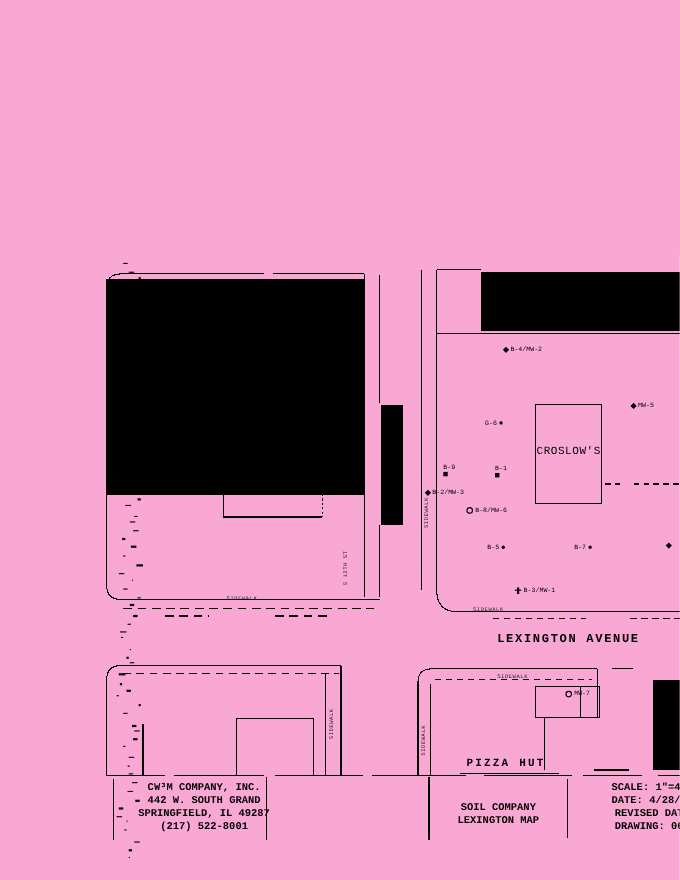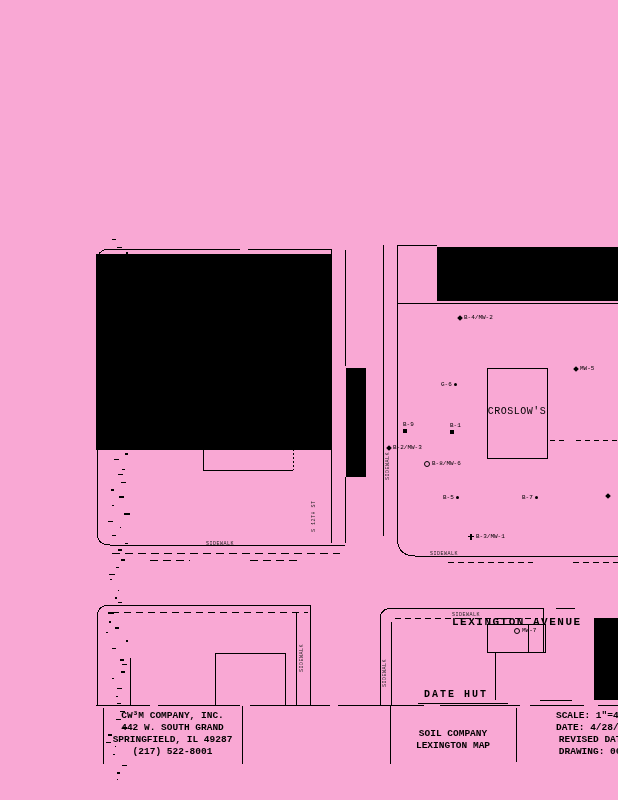--- a/index.html
+++ b/index.html
@@ -141,23 +141,23 @@
       <div class="speck" style="left: 70.2434px; top: 742.419px; width: 5.24666px; height: 1px;"></div>
       <div class="speck" style="left: 78.7664px; top: 746.376px; width: 1.52537px; height: 1px;"></div>
       <div class="speck" style="left: 76.8411px; top: 754.004px; width: 2.05328px; height: 1px;"></div>
       <div class="speck" style="left: 85.5728px; top: 764.531px; width: 5.62703px; height: 1px;"></div>
       <div class="speck" style="left: 80.8418px; top: 772.283px; width: 3.55925px; height: 2px;"></div>
       <div class="speck" style="left: 80.5351px; top: 778.896px; width: 1.47376px; height: 1px;"></div>
     </div>
 
   <div class="abs bldg-label" style="left:486px;top:406px;width:62px;">CROSLOW'S</div>
 
-  <div class="abs street-label" style="left:452px;top:576px;margin-top:40px;">LEXINGTON AVENUE</div>
-
-  <div class="abs pizza" style="left:424px;top:689px;">DATE HUT</div>
+  <div class="abs street-label" style="left:452px;top:576px;">LEXINGTON AVENUE</div>
+
+  <div class="abs pizza" style="left:424px;top:689px;">PIZZA HUT</div>
 
   <div class="abs vtext" style="left:311px;top:490px;height:42px;">S 12TH ST</div>
 
   <div class="abs tiny" style="left:206px;top:541px;">SIDEWALK</div>
   <div class="abs tiny" style="left:430px;top:551px;">SIDEWALK</div>
   <div class="abs tiny" style="left:452px;top:612px;">SIDEWALK</div>
   <div class="abs vtext" style="left:385px;top:438px;height:42px;">SIDEWALK</div>
   <div class="abs vtext" style="left:382px;top:645px;height:42px;">SIDEWALK</div>
   <div class="abs vtext" style="left:299px;top:634px;height:38px;">SIDEWALK</div>
 
@@ -203,21 +203,21 @@
   </div>
   <div class="boring" style="left:468px;top:533px;">
     <span class="mk m-plus"></span>
     <span>B-3/MW-1</span>
   </div>
   <div class="boring" style="left:514px;top:627px;">
     <span class="mk m-circle"></span>
     <span>MW-7</span>
   </div>
 
-  <div class="tb-cell" style="left:103px;top:710px;width:139px;">
+  <div class="tb-cell" style="left:116px;top:710px;width:139px;">
     <div>CW³M COMPANY, INC.</div>
     <div>442 W. SOUTH GRAND</div>
     <div>SPRINGFIELD, IL 49287</div>
     <div>(217) 522-8001</div>
   </div>
   <div class="tb-cell" style="left:390px;top:728px;width:126px;">
     <div>SOIL COMPANY</div>
     <div>LEXINGTON MAP</div>
   </div>
   <div class="tb-cell" style="left:528px;top:710px;width:130px;">

